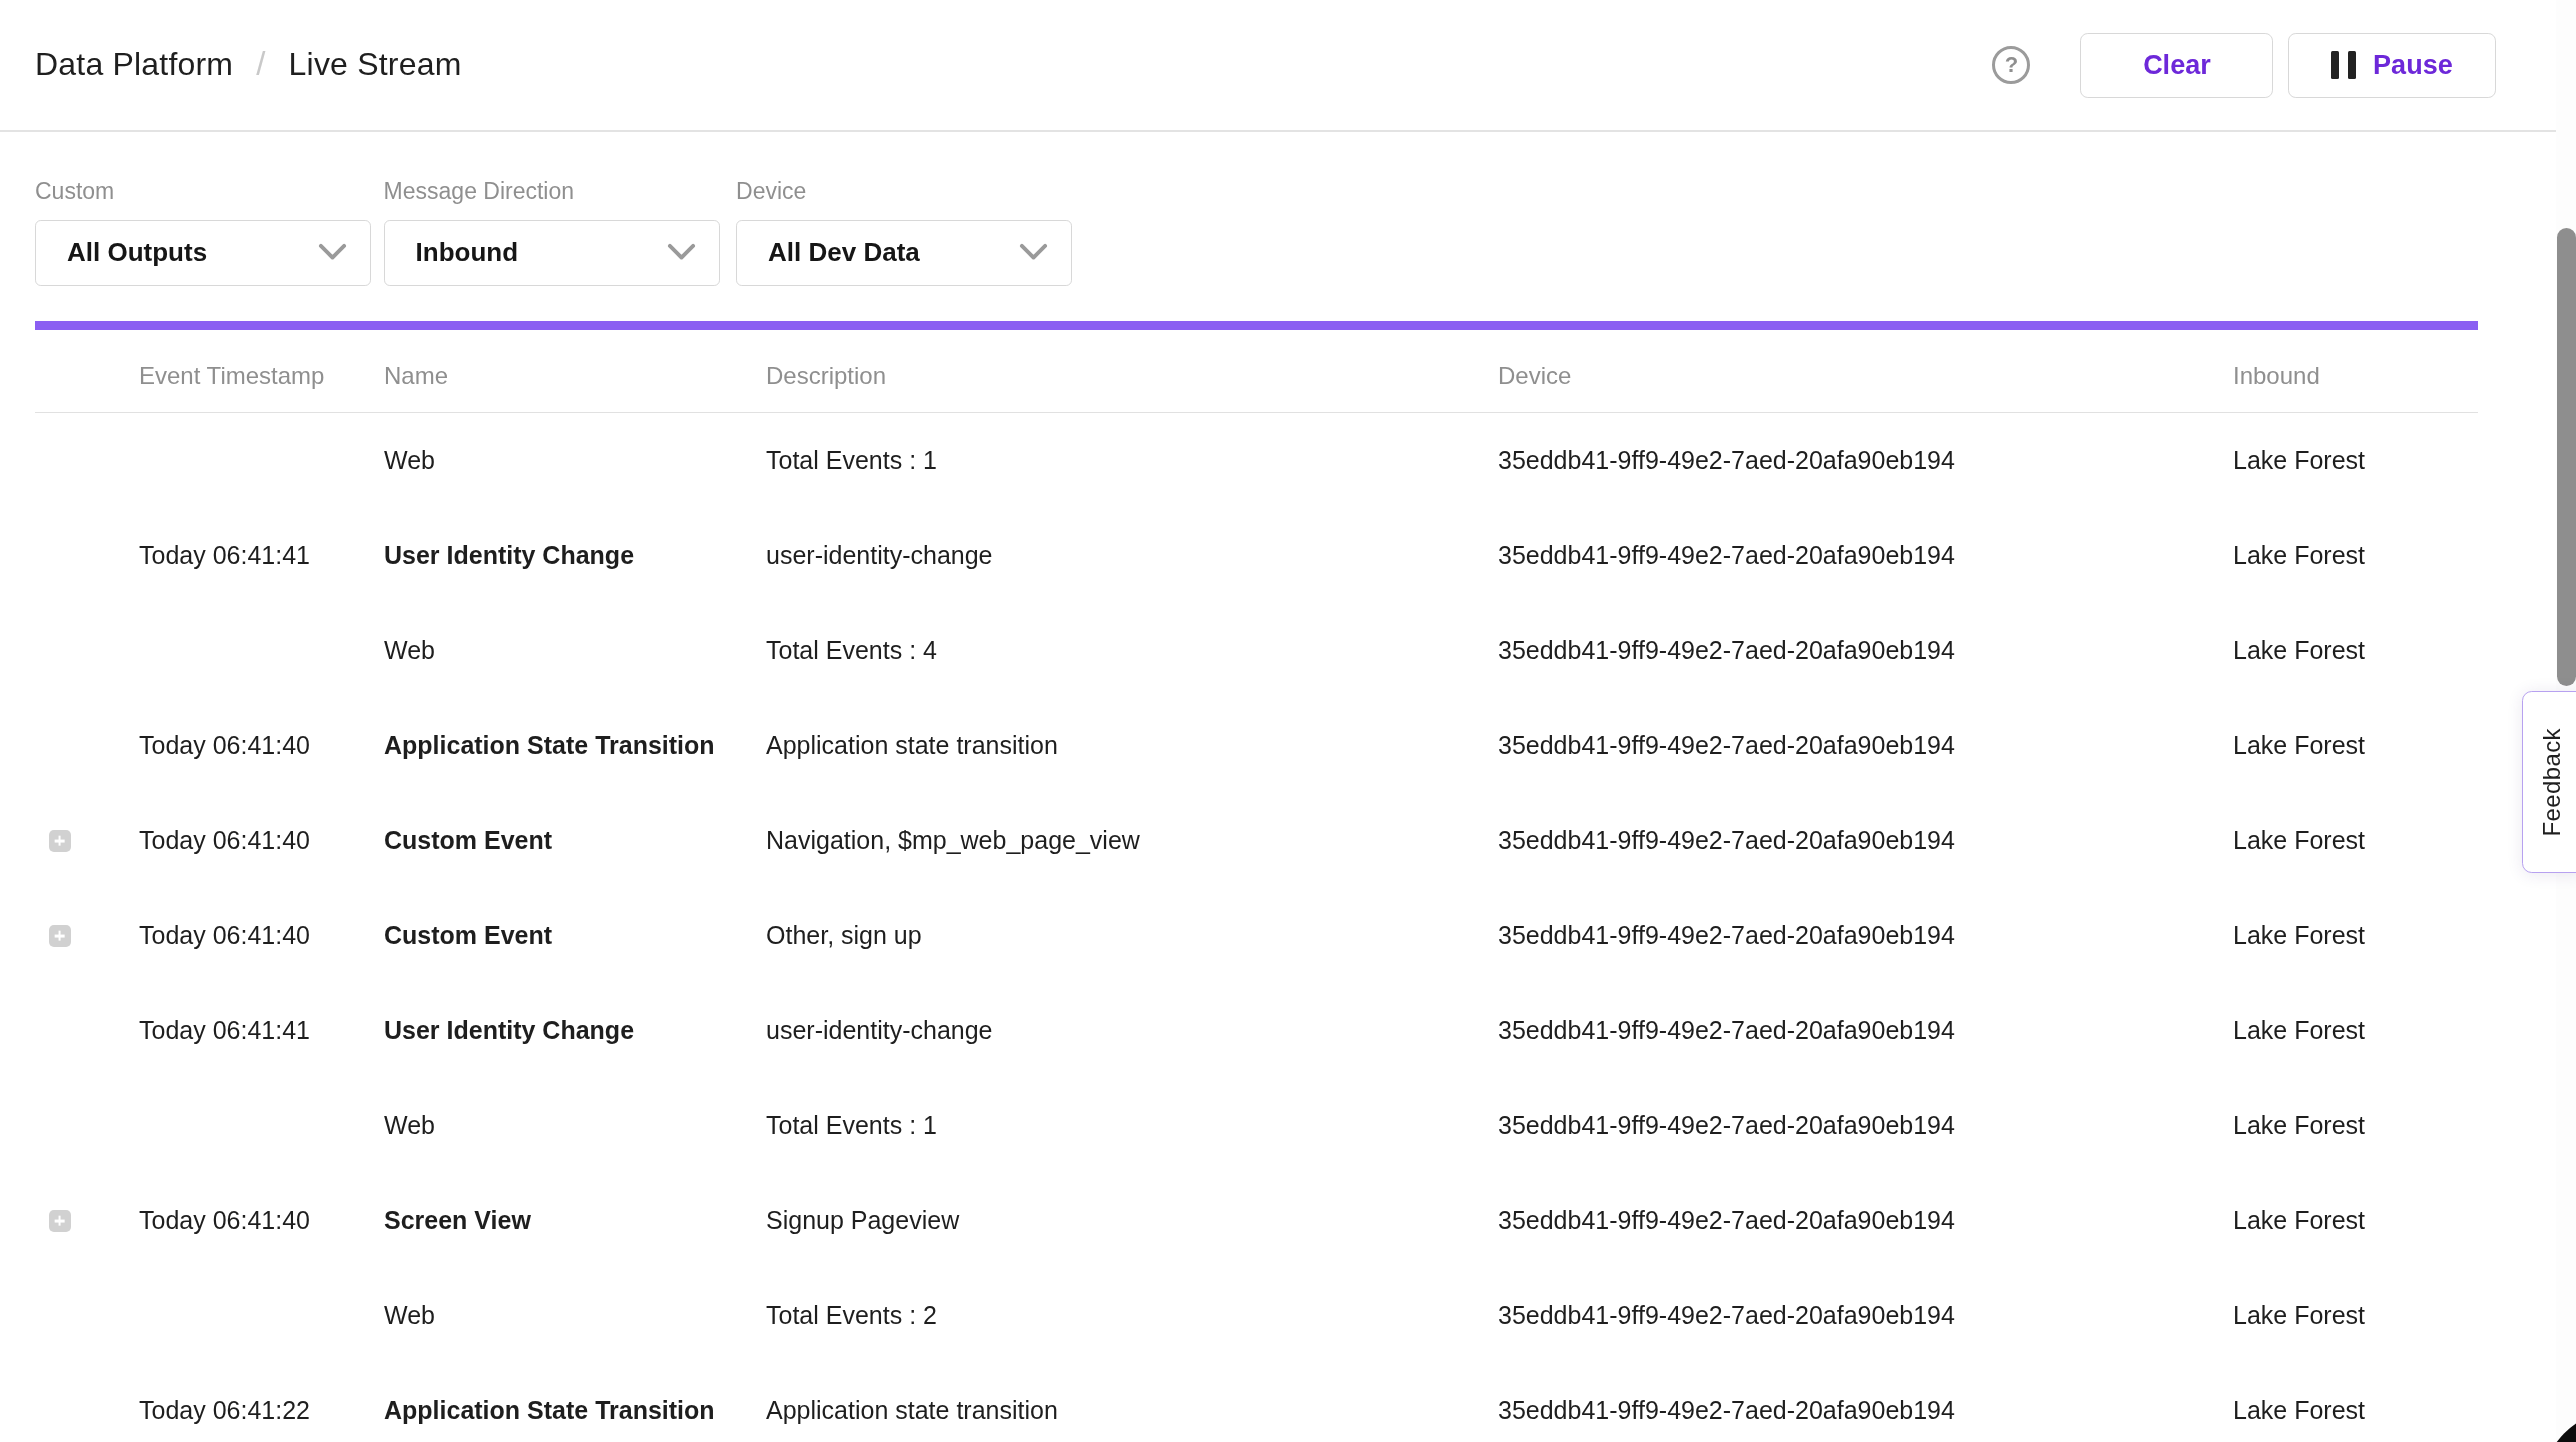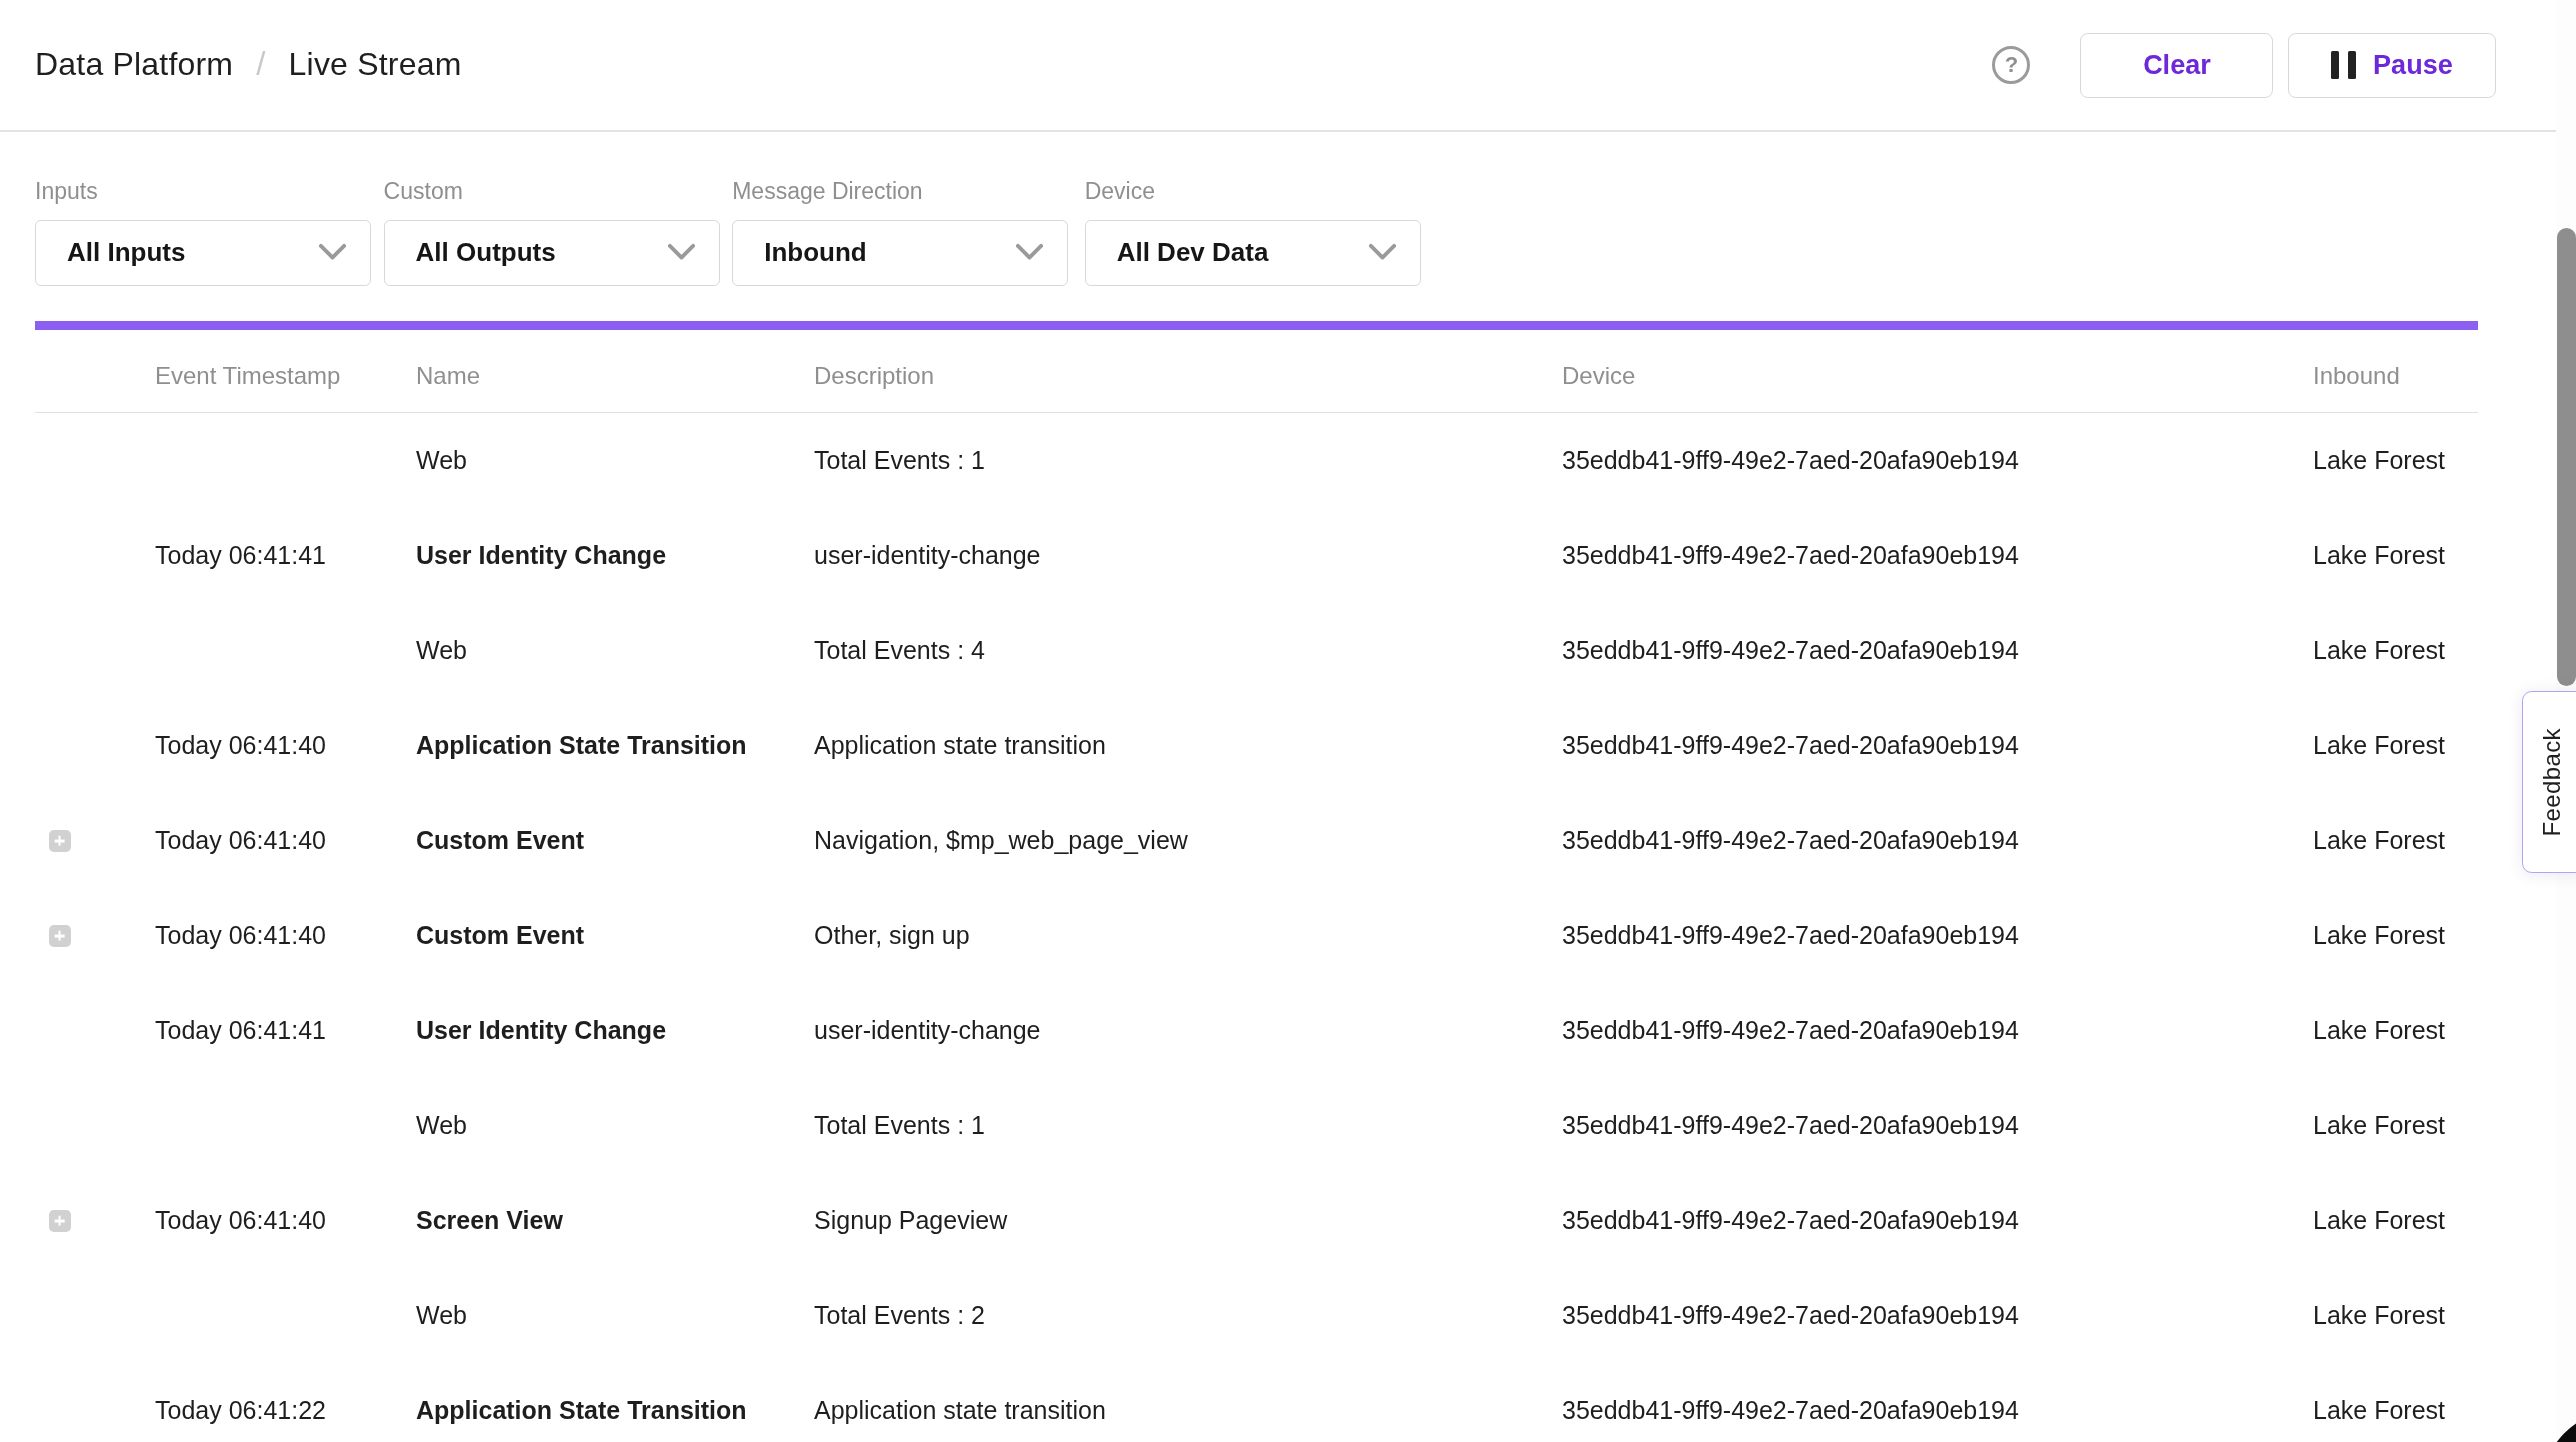--- a/index.html
+++ b/index.html
@@ -46,21 +46,20 @@
 
   
   .accent-bar { height:9.7px; width:2443px; margin:35px 0 0 35px; }
 
   
   .events-table { width:2443px; margin-left:35px; }
   .thead, .trow {
     display:grid;
     grid-template-columns:104px 245px 382px 732px 735px 246px;
     align-items:center;
-    gap:16px;
   }
   .thead { height:83px; padding-top:9.7px; border-bottom:1.9px solid #e1e1e1; }
   .thead .hcell { font-size:24px; color:#8f8f8f; }
   .trow { height:95px; font-size:25px; color:#1e1e1e; }
   .cell { overflow:hidden; white-space:nowrap; }
   .trow .name { font-weight:700; padding-right:9.7px; }
   .trow.summary .name { font-weight:400; }
   .expand-cell { padding-left:13.6px; }
   .expand-btn {
     width:22px; height:22px; border:none; border-radius:4.9px; background:#d1d1d1;
@@ -111,29 +110,20 @@
             <i></i>
             <i></i>
           </span>
         <span>Pause</span>
       </button>
     </div>
   </header>
 
   <section class="filters">
     <div class="filter">
-      <div class="filter-label">Inputs</div>
-      <div class="select">
-        <span class="select-value">All Inputs</span>
-        <svg class="chevron" width="29" height="18.4" viewBox="0 0 30 19">
-            <polyline points="3,3 15,15 27,3" fill="none" stroke="#9a9a9a" stroke-width="4" stroke-linecap="round" stroke-linejoin="round"></polyline>
-          </svg>
-      </div>
-    </div>
-    <div class="filter">
       <div class="filter-label">Custom</div>
       <div class="select">
         <span class="select-value">All Outputs</span>
         <svg class="chevron" width="29" height="18.4" viewBox="0 0 30 19">
             <polyline points="3,3 15,15 27,3" fill="none" stroke="#9a9a9a" stroke-width="4" stroke-linecap="round" stroke-linejoin="round"></polyline>
           </svg>
       </div>
     </div>
     <div class="filter">
       <div class="filter-label">Message Direction</div>

